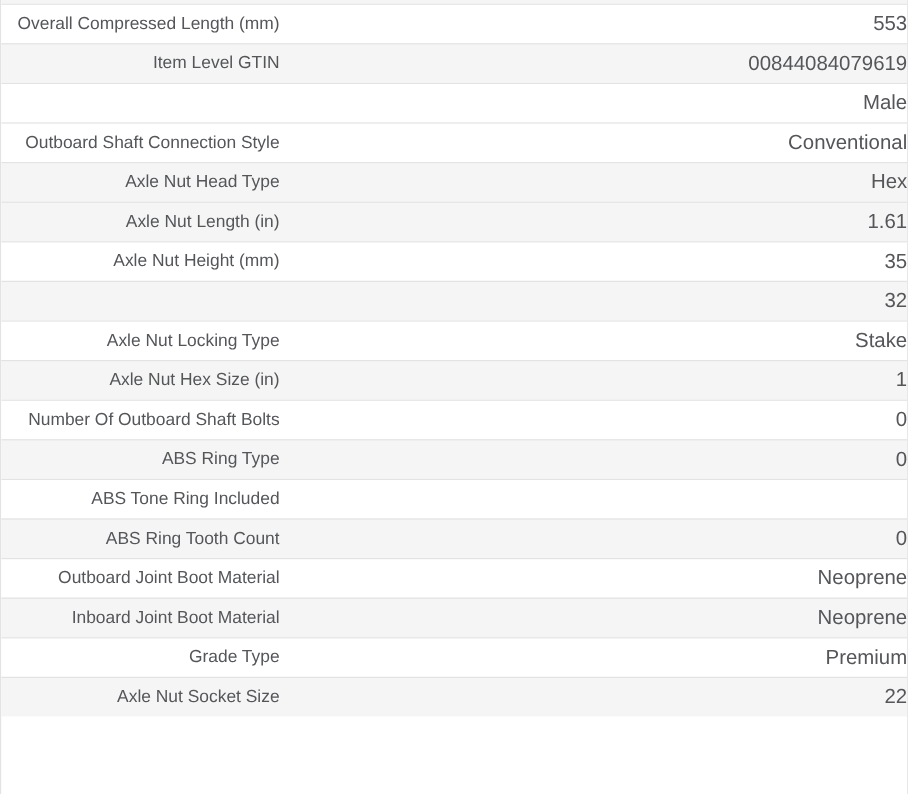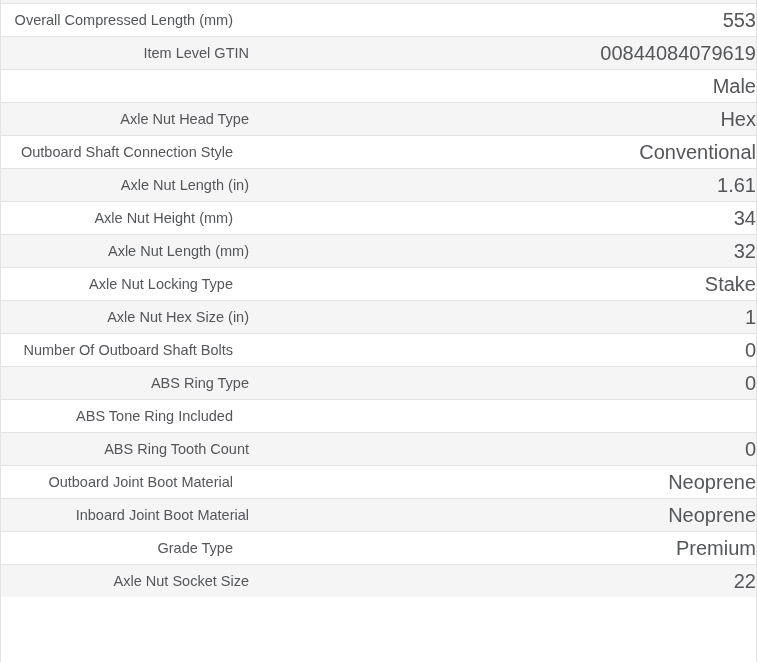--- a/index.html
+++ b/index.html
@@ -39,34 +39,33 @@
   .spec-row{
     display:flex;
     align-items:center;
     box-sizing:border-box;
     height:33px;
     border-top:1px solid var(--border);
     background:var(--white);
   }
   .spec-row.alt{
     background:var(--gray);
-    padding-left:16px;
   }
   .spec-label{
     box-sizing:border-box;
     width:232px;
     padding-left:10px;
     font-size:14.5px;
     color:var(--text);
     white-space:nowrap;
     overflow:hidden;
   }
   .spec-value{
     flex:1;
-    font-size:20px;
+    font-size:17px;
     color:var(--text);
     white-space:nowrap;
     overflow:hidden;
   }
 </style>
 </head>
 <body>
 
 <div class="page">
   <div class="top-sliver"></div>
@@ -79,43 +78,42 @@
   <div class="spec-row alt">
     <div class="spec-label">Item Level GTIN</div>
     <div class="spec-value">00844084079619</div>
   </div>
 
   <div class="spec-row">
     <div class="spec-value">Male</div>
   </div>
 
 
+  <div class="spec-row">
+    <div class="spec-label">Outboard Shaft Connection Style</div>
+    <div class="spec-value">Conventional</div>
+  </div>
+
   <div class="spec-row alt">
     <div class="spec-label">Axle Nut Head Type</div>
     <div class="spec-value">Hex</div>
-  </div>
-
-  <div class="spec-row">
-    <div class="spec-label">Outboard Shaft Connection Style</div>
-    <div class="spec-value">Conventional</div>
   </div>
 
 
   <div class="spec-row alt">
     <div class="spec-label">Axle Nut Length (in)</div>
     <div class="spec-value">1.61</div>
   </div>
 
   <div class="spec-row">
     <div class="spec-label">Axle Nut Height (mm)</div>
-    <div class="spec-value">34</div>
+    <div class="spec-value">35</div>
   </div>
 
   <div class="spec-row alt">
-    <div class="spec-label">Axle Nut Length (mm)</div>
     <div class="spec-value">32</div>
   </div>
 
   <div class="spec-row">
     <div class="spec-label">Axle Nut Locking Type</div>
     <div class="spec-value">Stake</div>
   </div>
 
   <div class="spec-row alt">
     <div class="spec-label">Axle Nut Hex Size (in)</div>

